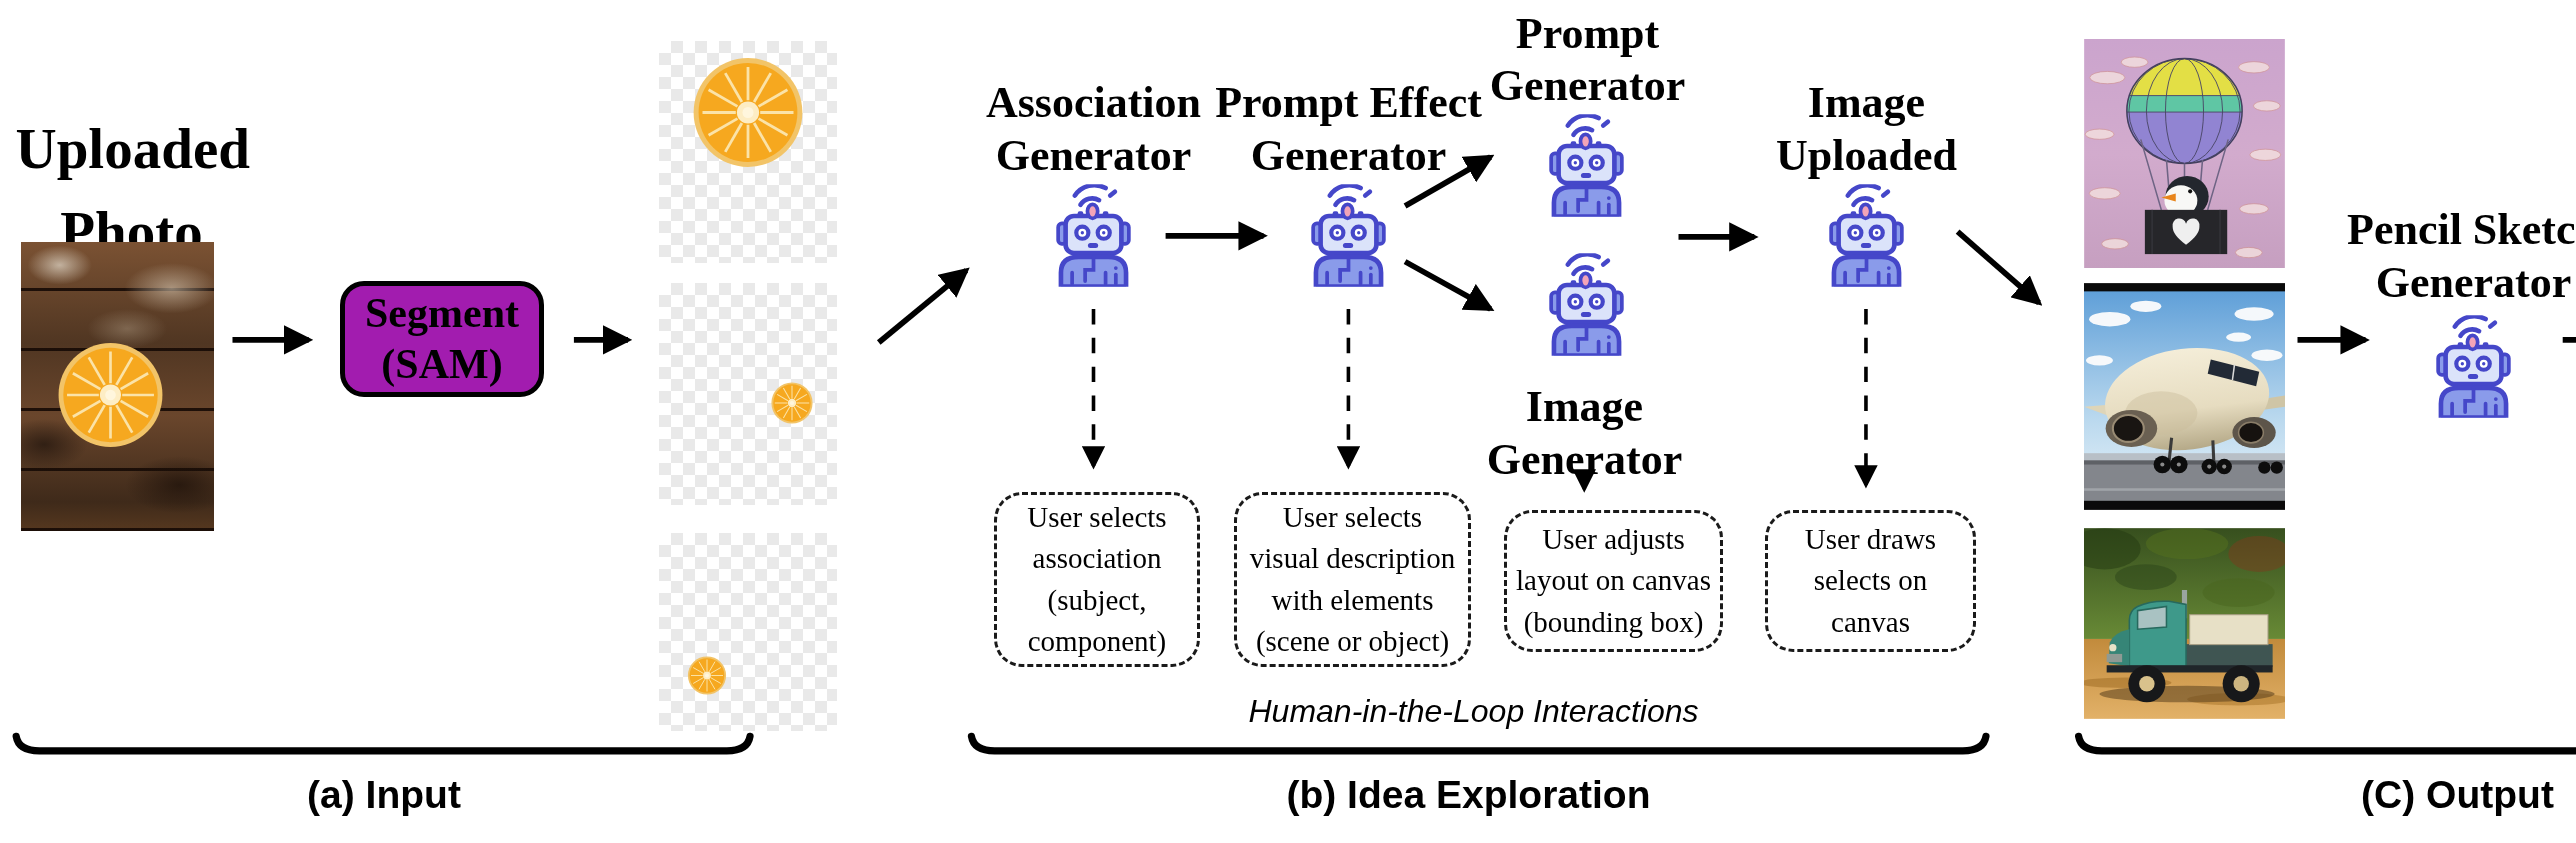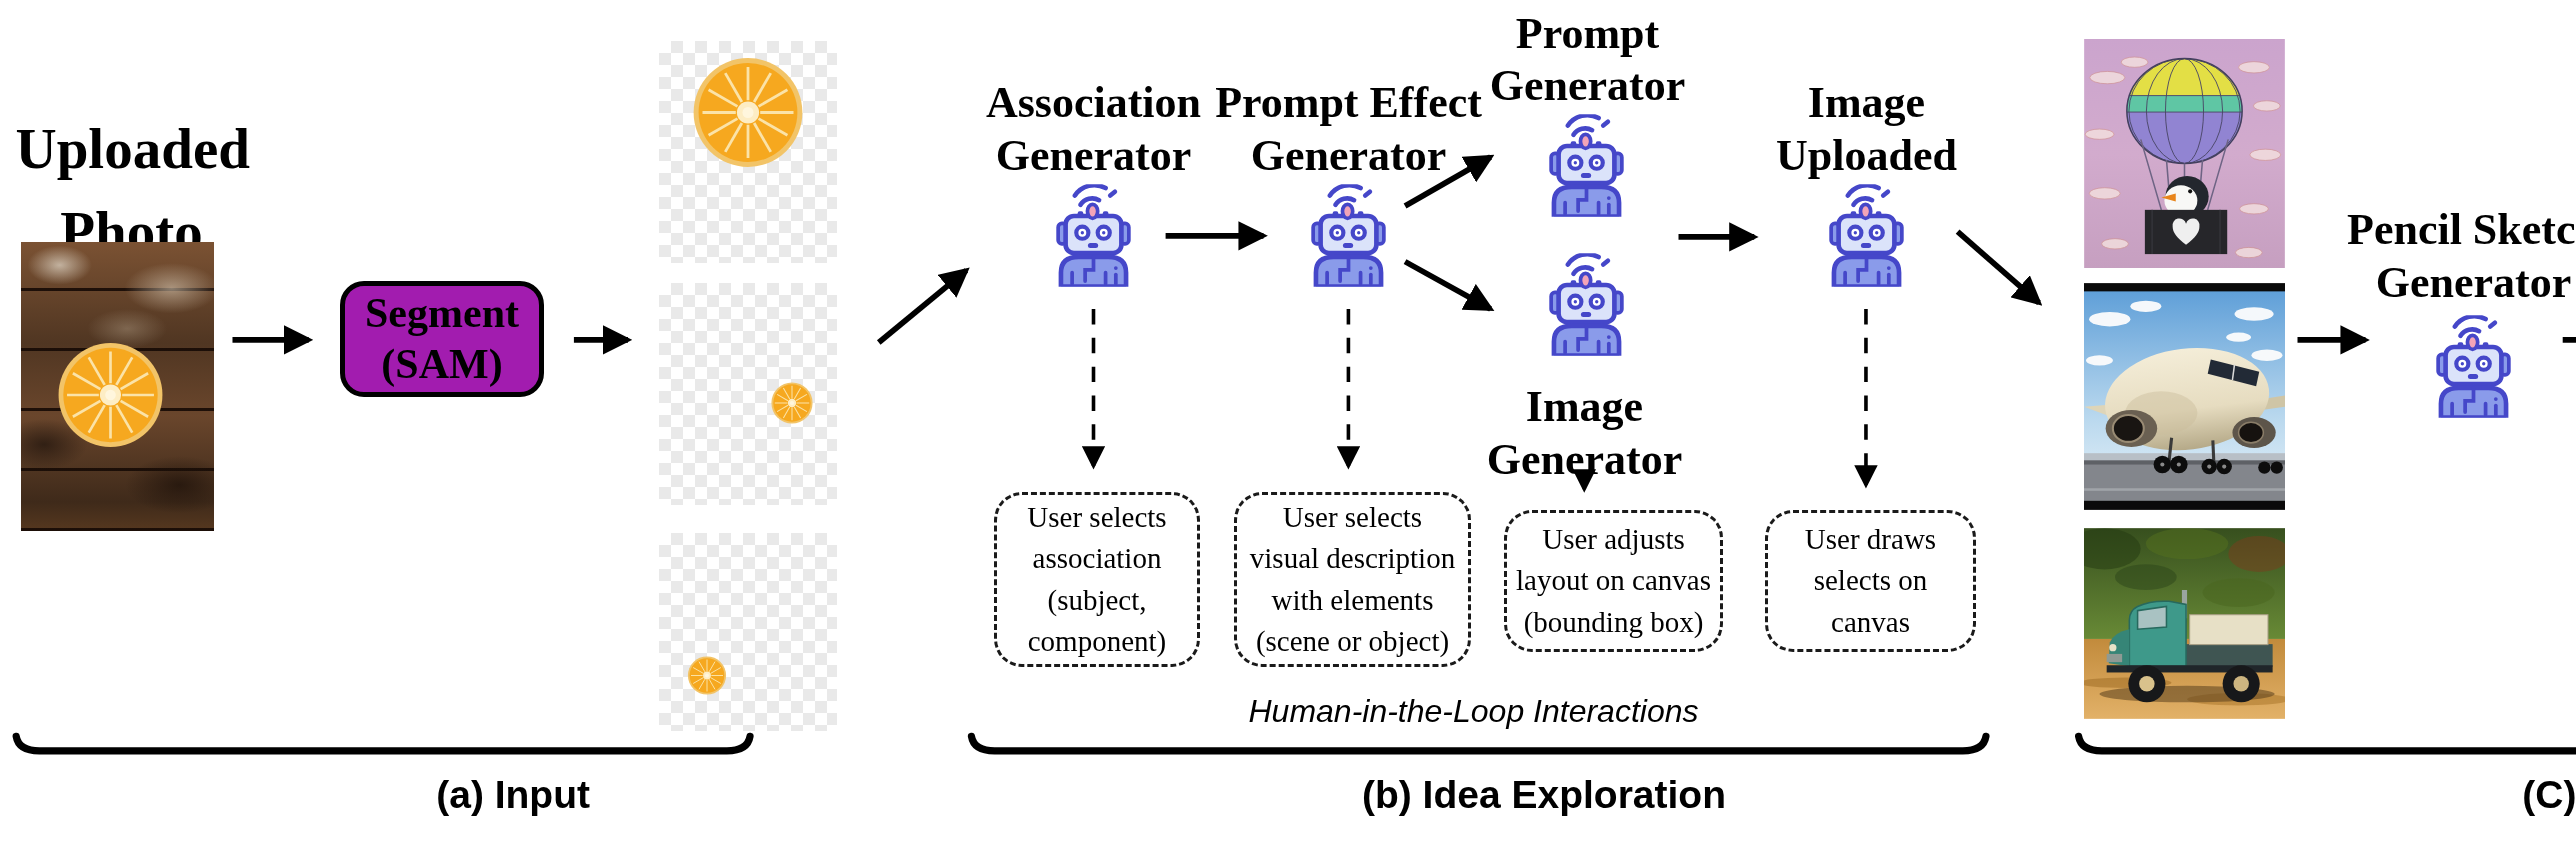--- a/index.html
+++ b/index.html
@@ -10,21 +10,21 @@
   .lbl-gen{font-size:44px;line-height:1.2;}
   .lbl-big{font-size:57px;line-height:1.45;}
   .sam{box-sizing:border-box;background:#a21caf;border:5.2px solid #000;border-radius:24px;
        display:flex;align-items:center;justify-content:center;
        font-size:42px;line-height:1.22;font-weight:bold;text-align:center;white-space:pre-line;}
   .dbox{box-sizing:border-box;border:3.1px dashed #1a1a1a;border-radius:28px;
         display:flex;align-items:center;justify-content:center;
         font-size:29px;line-height:1.42;text-align:center;white-space:pre-line;color:#000;}
   .sans{font-family:"Liberation Sans",sans-serif;}
   .hitl{font-size:32px;text-align:center;color:#000;font-style:italic;}
-  .cap{font-size:39px;font-weight:bold;text-align:right;color:#000;}
+  .cap{font-size:39px;font-weight:bold;text-align:center;color:#000;}
   .checker{background:conic-gradient(#e9e9e9 25%,#ffffff 0 50%,#e9e9e9 0 75%,#ffffff 0);
            background-size:24px 24px;}
   .photo{background-color:#5e4029;
     background-image:
       radial-gradient(46px 28px at 20% 8%,rgba(222,212,196,.75),transparent 70%),
       radial-gradient(67px 36px at 78% 16%,rgba(214,199,178,.6),transparent 70%),
       radial-gradient(57px 28px at 55% 30%,rgba(200,184,160,.35),transparent 70%),
       radial-gradient(62px 36px at 12% 70%,rgba(35,22,14,.75),transparent 70%),
       radial-gradient(77px 41px at 82% 84%,rgba(28,16,9,.7),transparent 70%),
       repeating-linear-gradient(0deg,rgba(22,10,5,.9) 0 3.1px,rgba(0,0,0,0) 3.1px 60px),

